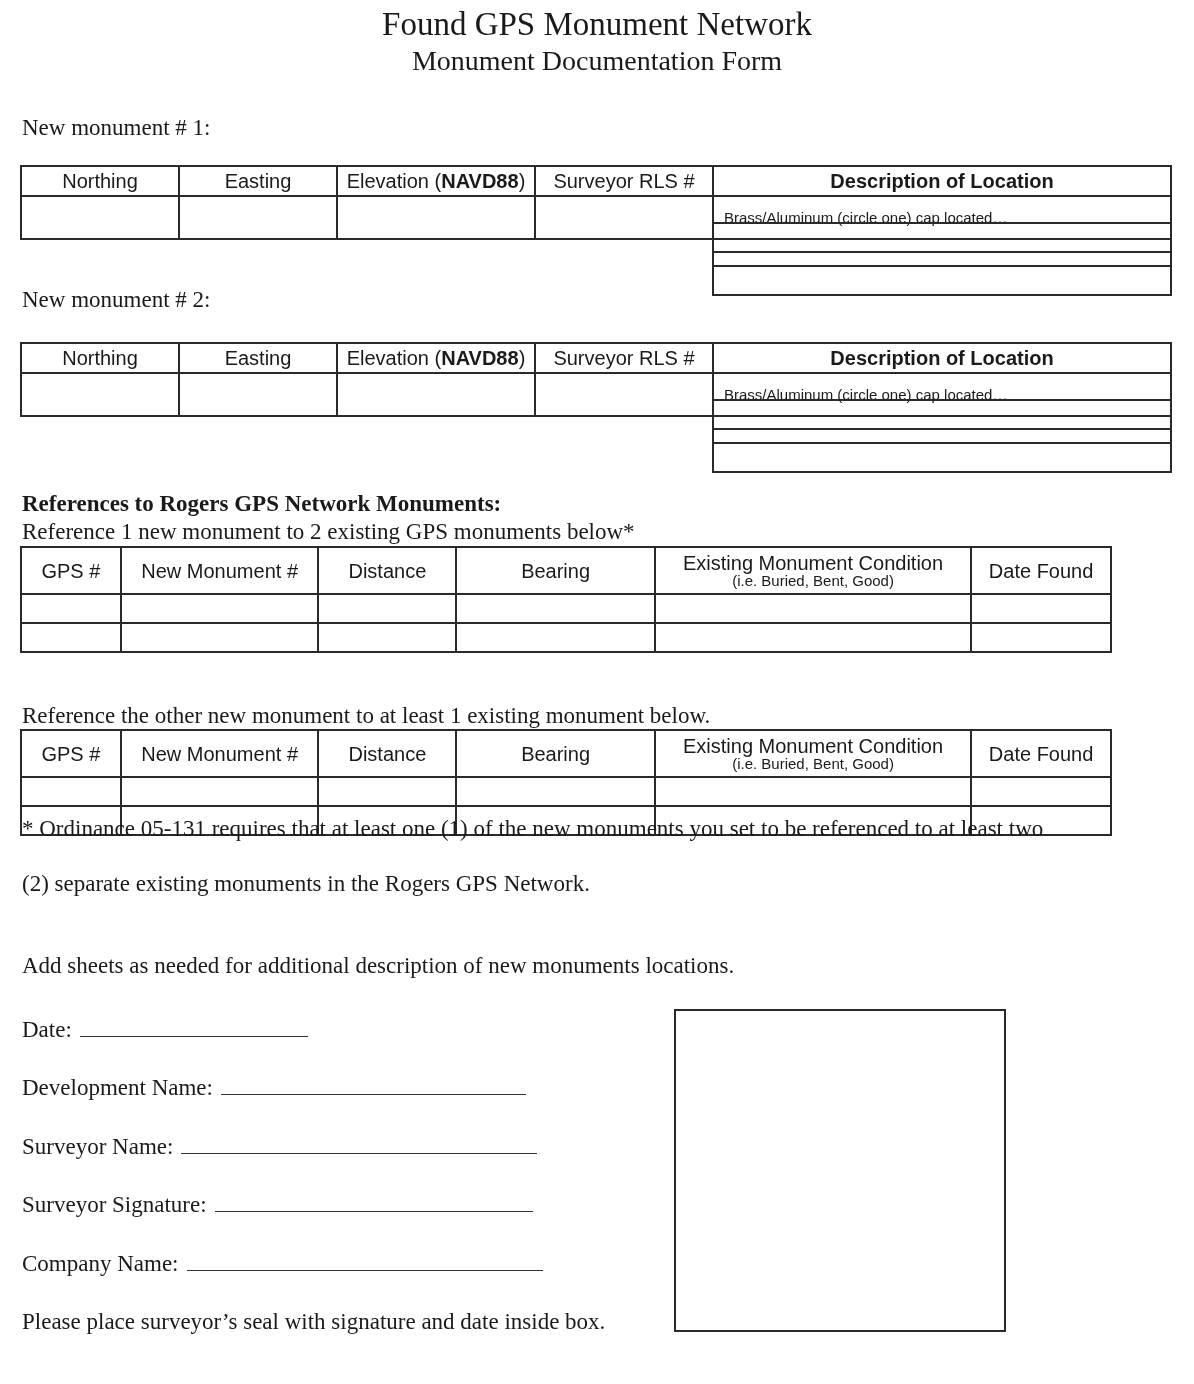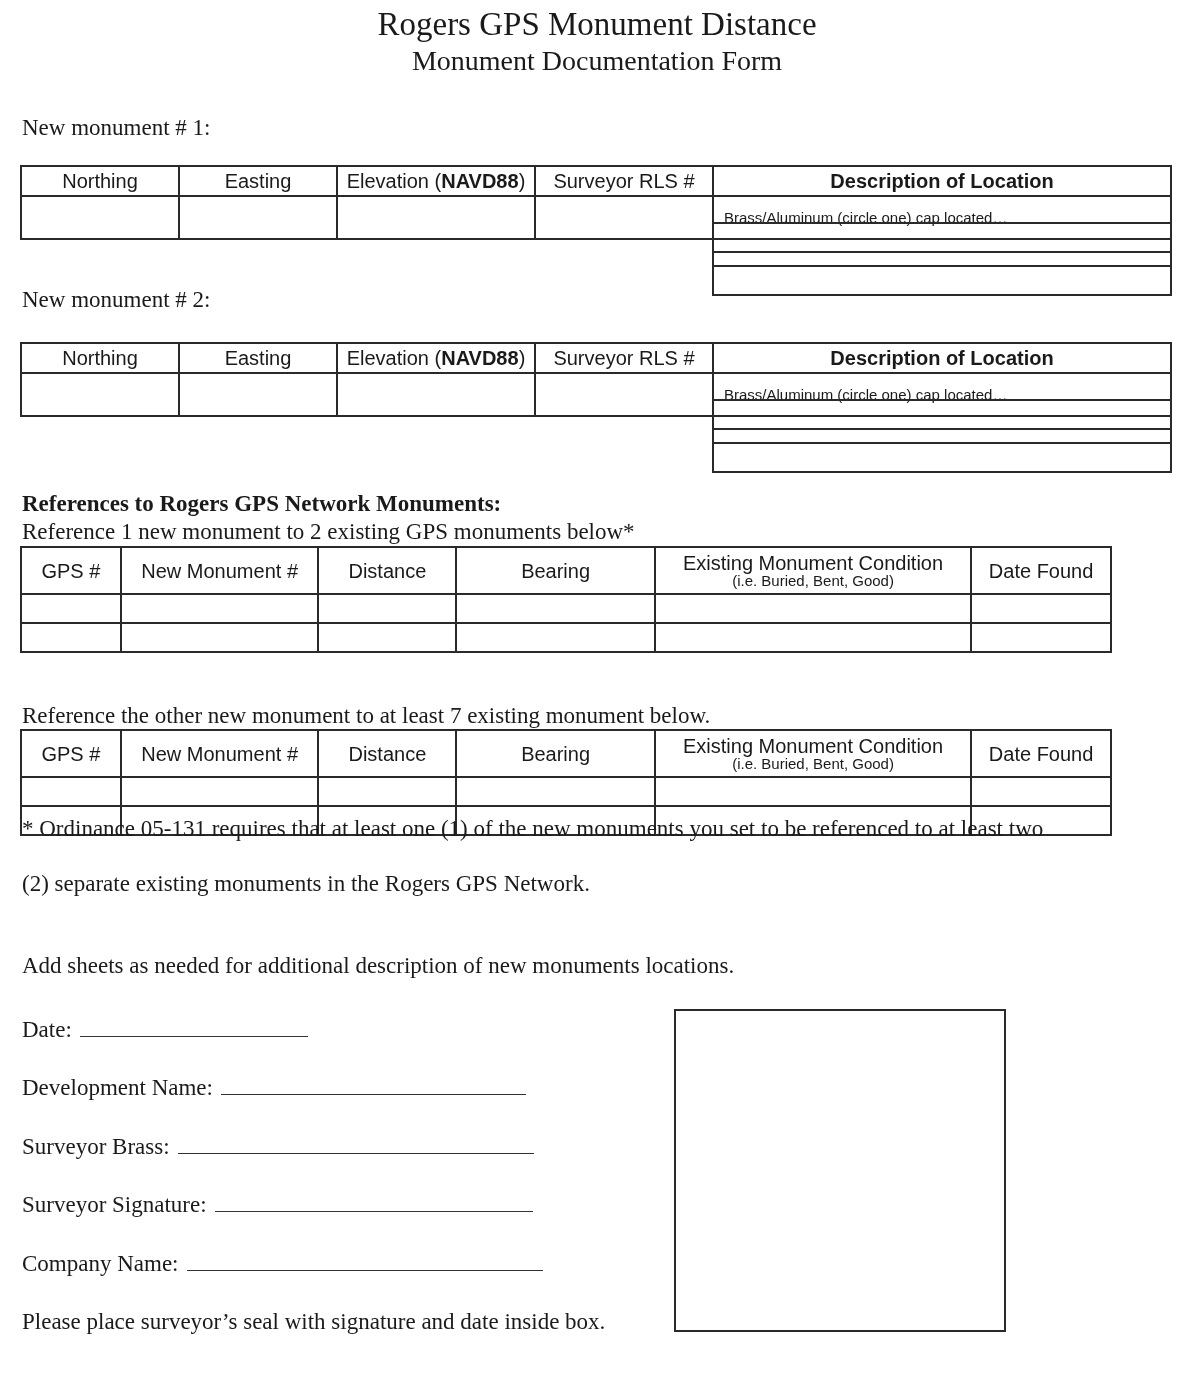--- a/index.html
+++ b/index.html
@@ -26,21 +26,21 @@
   .ref-table th { height: 47px; line-height: 20px; }
   .ref-table td { height: 29px; }
   .ref-table .sub { display: block; font-size: 15px; line-height: 16px; }
 
   .sig-line { display: inline-block; border-bottom: 1.5px solid #333; vertical-align: baseline; height: 20px; margin-left: 8px; }
   .seal-box { position: absolute; left: 674px; top: 1009px; width: 332px; height: 323px; border: 2px solid #2a2a2a; }
 </style>
 </head>
 <body>
 
-<div class="title">Rogers GPS Monument Distance</div>
+<div class="title">Found GPS Monument Network</div>
 <div class="subtitle">Monument Documentation Form</div>
 
 <div class="label-serif" style="left:22px; top:114px;">New monument # 1:</div>
 <div class="mon-table" style="top:165px;">
   <div class="mon-cell hdr" style="left:0; top:0; width:160px;">
       <span>Northing</span>
     </div>
   <div class="mon-cell hdr" style="left:158px; top:0; width:160px;">
       <span>Easting</span>
     </div>
@@ -131,21 +131,21 @@
     <td></td>
         <td></td>
         <td></td>
         <td></td>
         <td></td>
         <td></td>
   </tr>
 </tbody>
   </table>
 
-<div class="label-serif" style="left:22px; top:702px;">Reference the other new monument to at least 7 existing monument below.</div>
+<div class="label-serif" style="left:22px; top:702px;">Reference the other new monument to at least 1 existing monument below.</div>
 
 <table class="ref-table" style="top:729px;">
   <colgroup>
     <col style="width:100px">
       <col style="width:198px">
       <col style="width:138px">
       <col style="width:199px">
       <col style="width:317px">
       <col style="width:140px">
   </colgroup>
@@ -181,21 +181,21 @@
 <div class="label-serif" style="left:22px; top:870px;">(2) separate existing monuments in the Rogers GPS Network.</div>
 <div class="label-serif" style="left:22px; top:928px;margin-top:24px;">Add sheets as needed for additional description of new monuments locations.</div>
 
 <div class="label-serif" style="left:22px; top:1016px;">
   <span>Date:</span><span class="sig-line" style="width:228px;"></span>
 </div>
 <div class="label-serif" style="left:22px; top:1074px;">
   <span>Development Name:</span><span class="sig-line" style="width:305px;"></span>
 </div>
 <div class="label-serif" style="left:22px; top:1133px;">
-  <span>Surveyor Brass:</span><span class="sig-line" style="width:356px;"></span>
+  <span>Surveyor Name:</span><span class="sig-line" style="width:356px;"></span>
 </div>
 <div class="label-serif" style="left:22px; top:1191px;">
   <span>Surveyor Signature:</span><span class="sig-line" style="width:318px;"></span>
 </div>
 <div class="label-serif" style="left:22px; top:1250px;">
   <span>Company Name:</span><span class="sig-line" style="width:356px;"></span>
 </div>
 <div class="label-serif" style="left:22px; top:1308px;">Please place surveyor’s seal with signature and date inside box.</div>
 
 <div class="seal-box"></div>

